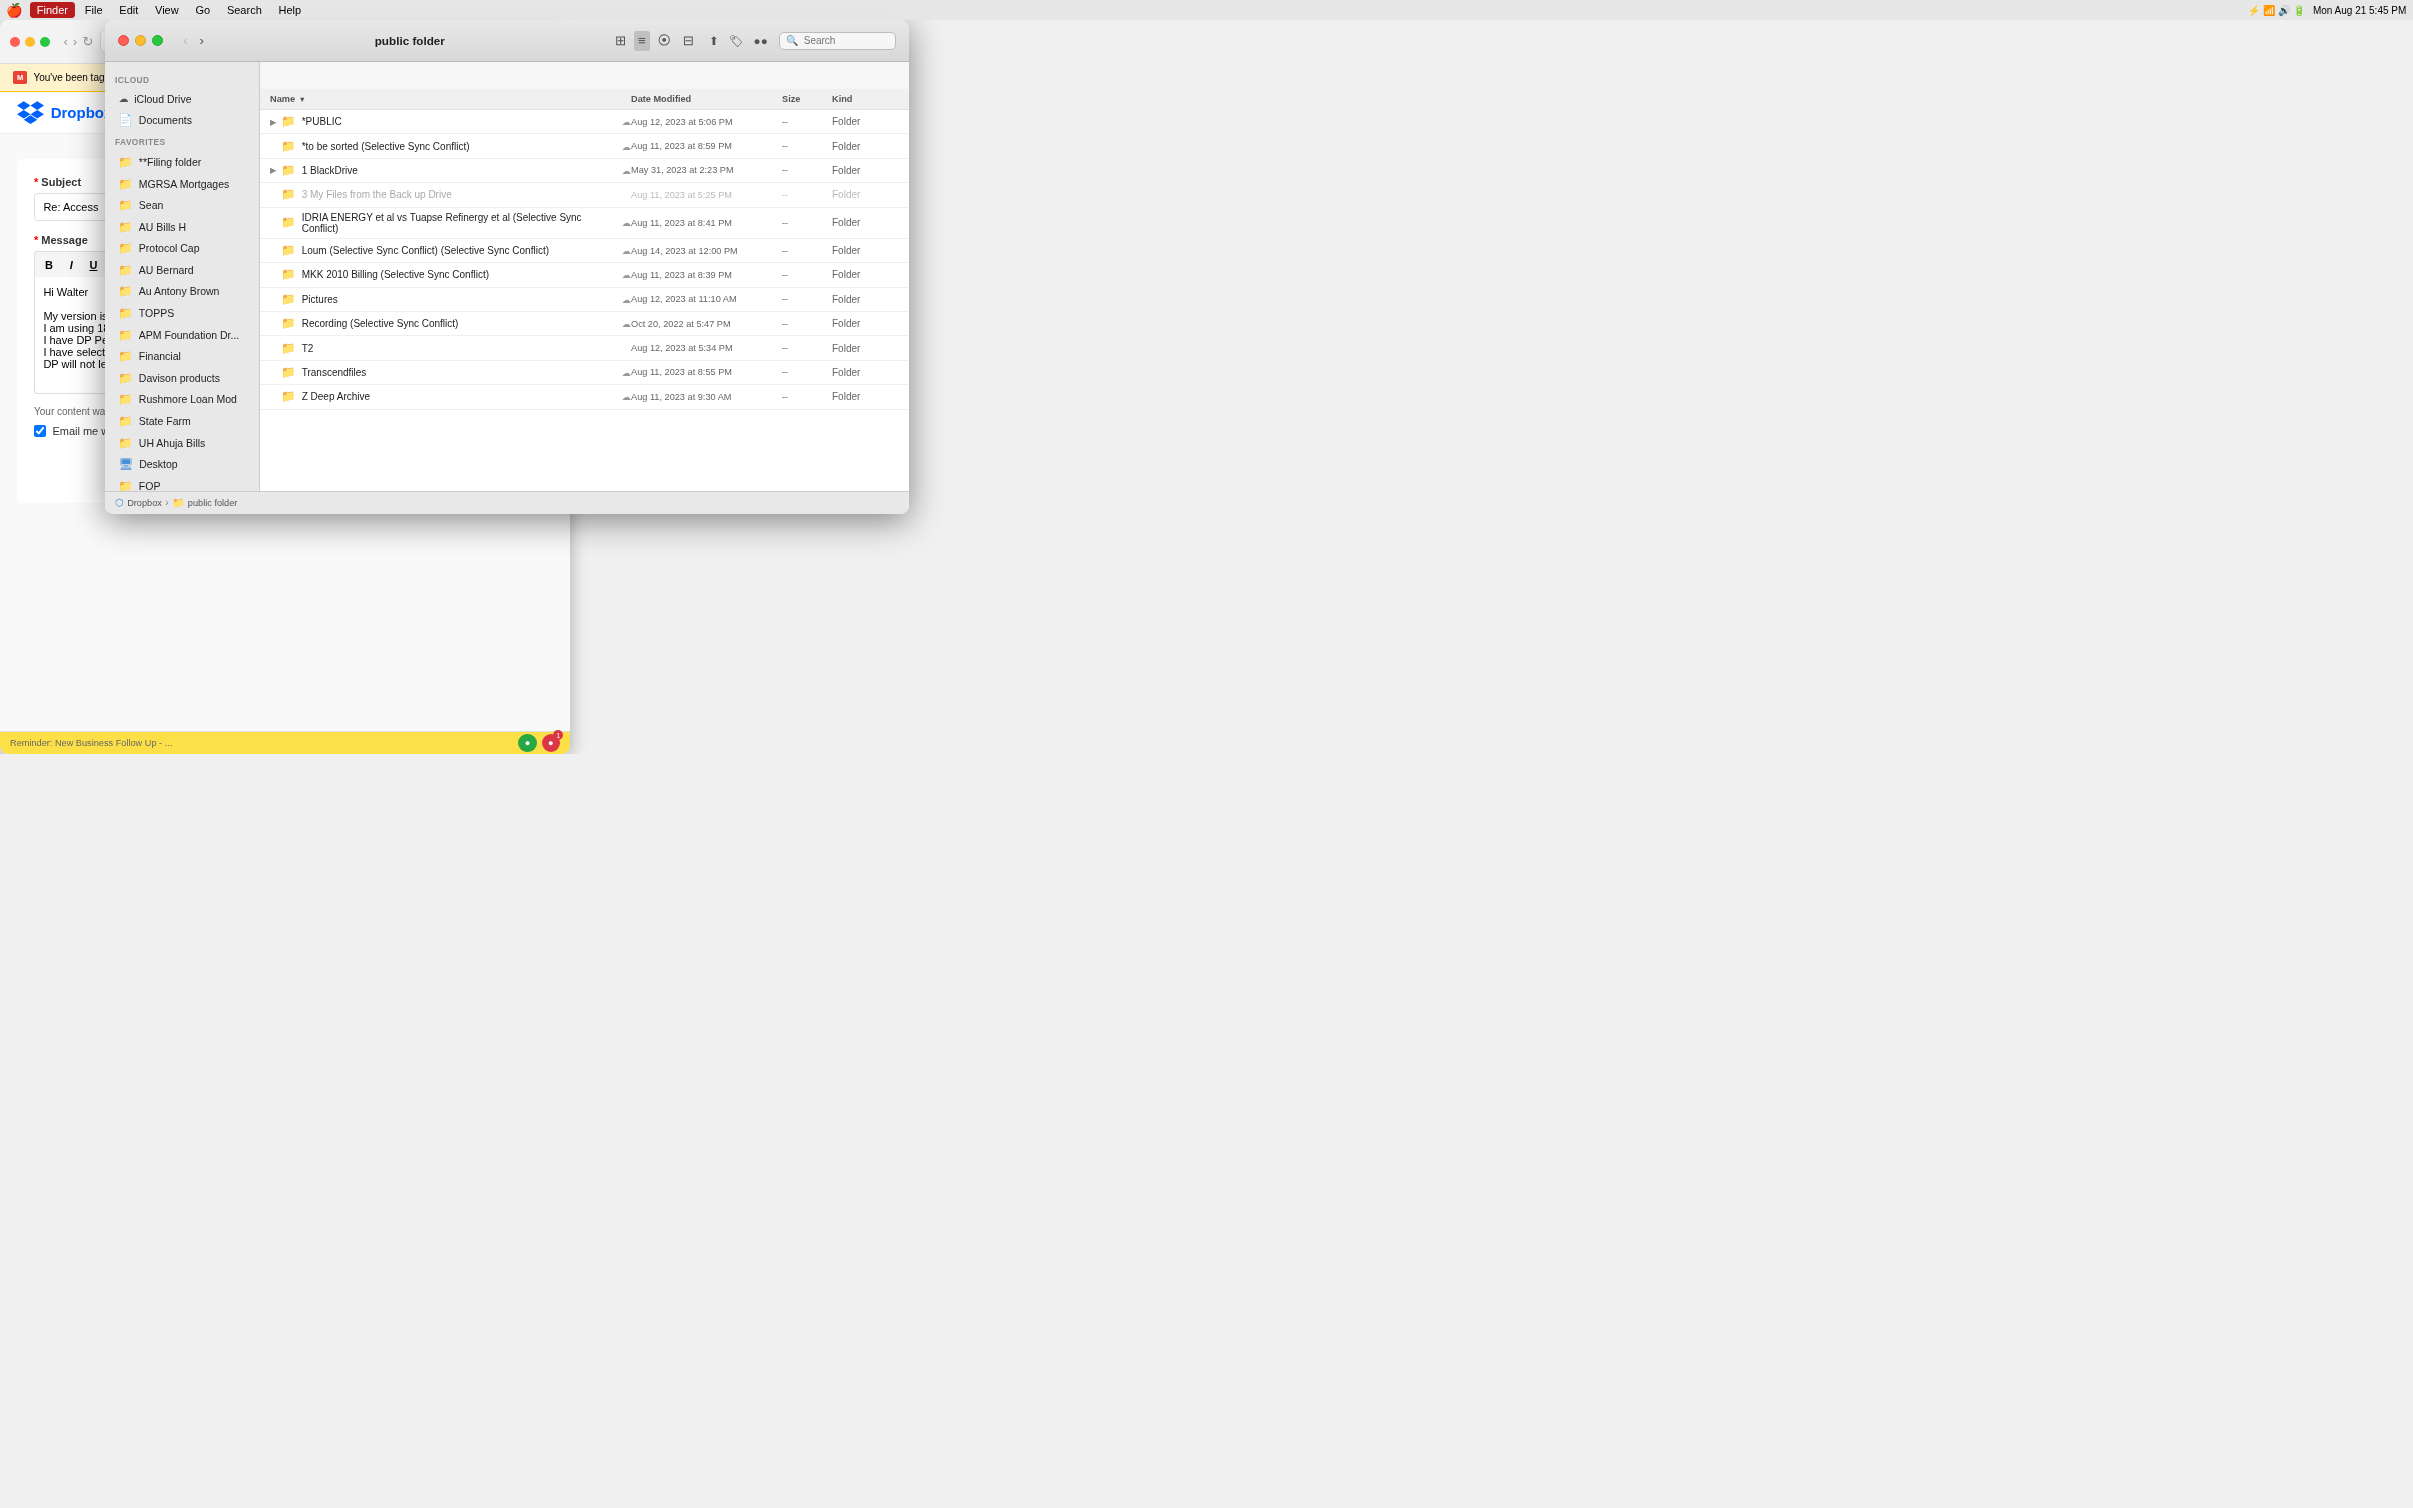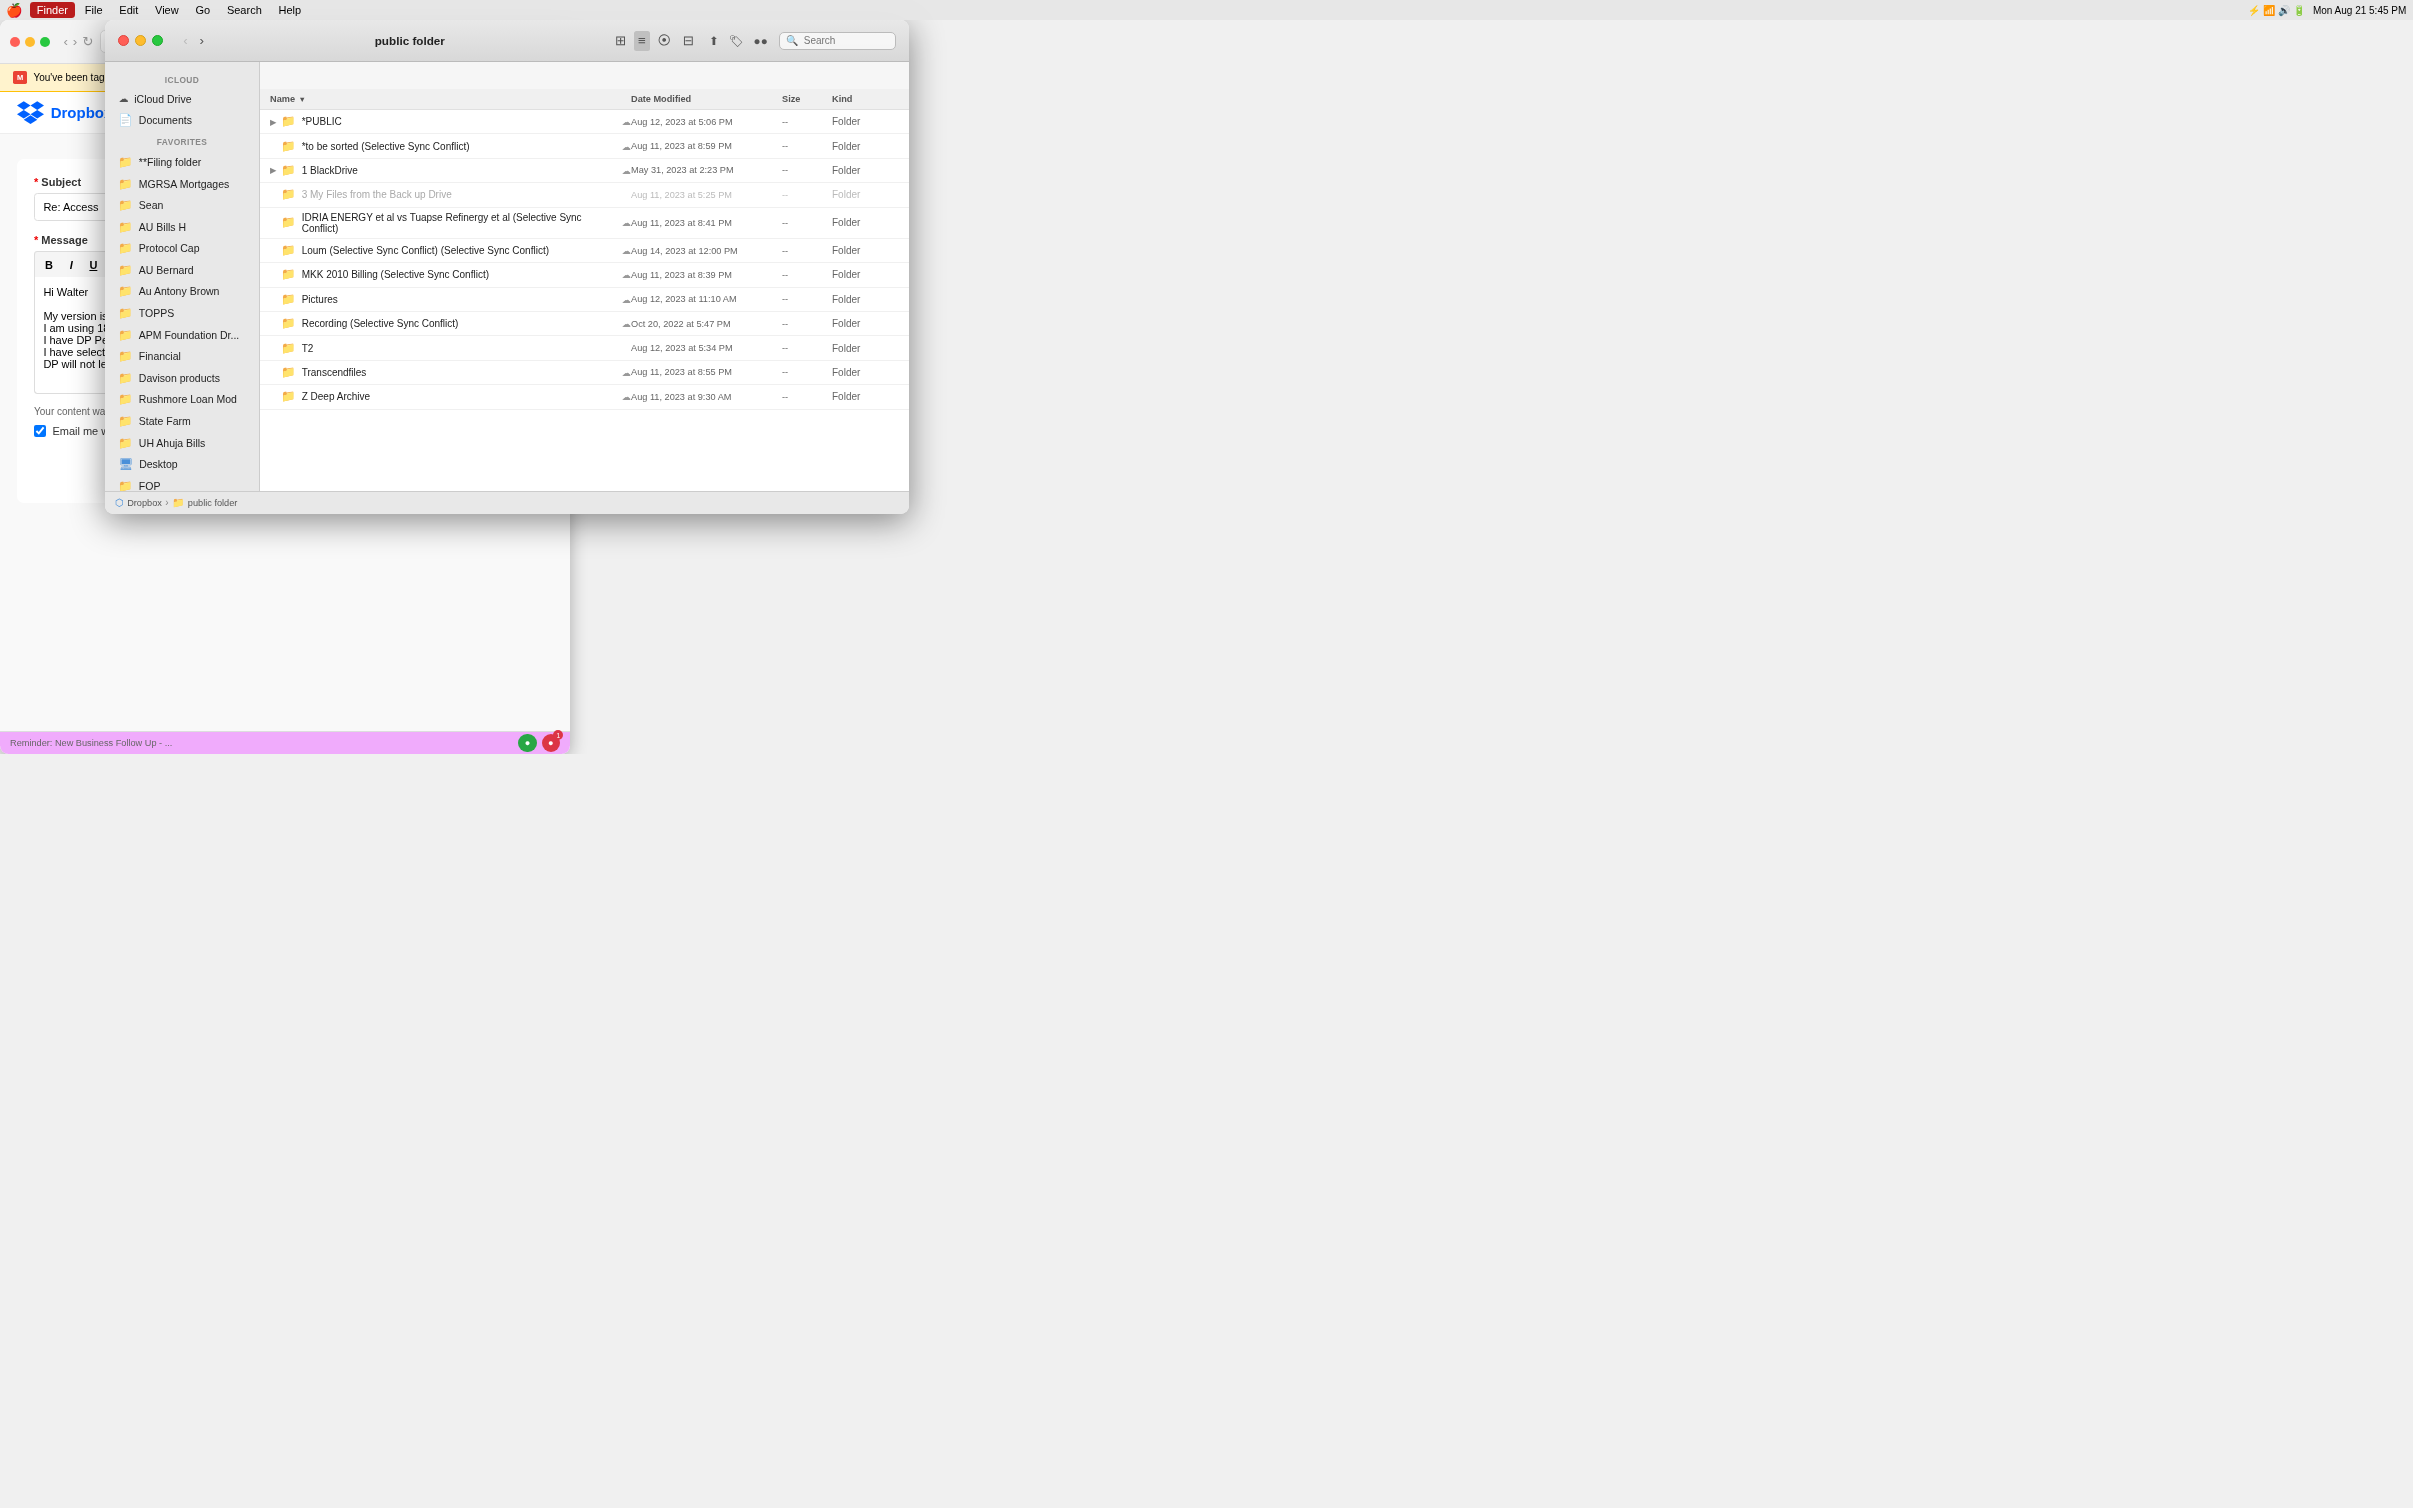--- a/index.html
+++ b/index.html
@@ -241,21 +241,21 @@
       border: 0.8px solid #999;
       padding: 8.4px 23.5px;
       border-radius: 5px;
       font-size: 11.7px;
       cursor: pointer;
     }
 
     
     .status-bar {
       height: 23.5px;
-      background: #f0abfc;
+      background: #fde047;
       border-top: 0.8px solid #ddd;
       display: flex;
       align-items: center;
       padding: 0 10px;
       font-size: 9.2px;
       color: #666;
     }
     .status-icons {
       margin-left: auto;
       display: flex;
@@ -390,21 +390,20 @@
     }
 
     
     .finder-sidebar {
       width: 155px;
       background: #e8e8e8;
       border-right: 0.8px solid #ccc;
       overflow-y: auto;
       flex-shrink: 0;
       padding-top: 6.7px;
-      text-align: center;
     }
     .sidebar-section-label {
       font-size: 8.4px;
       font-weight: 700;
       color: #888;
       text-transform: uppercase;
       padding: 6.7px 10px 3.4px;
       letter-spacing: 0.4px;
     }
     .sidebar-item {

